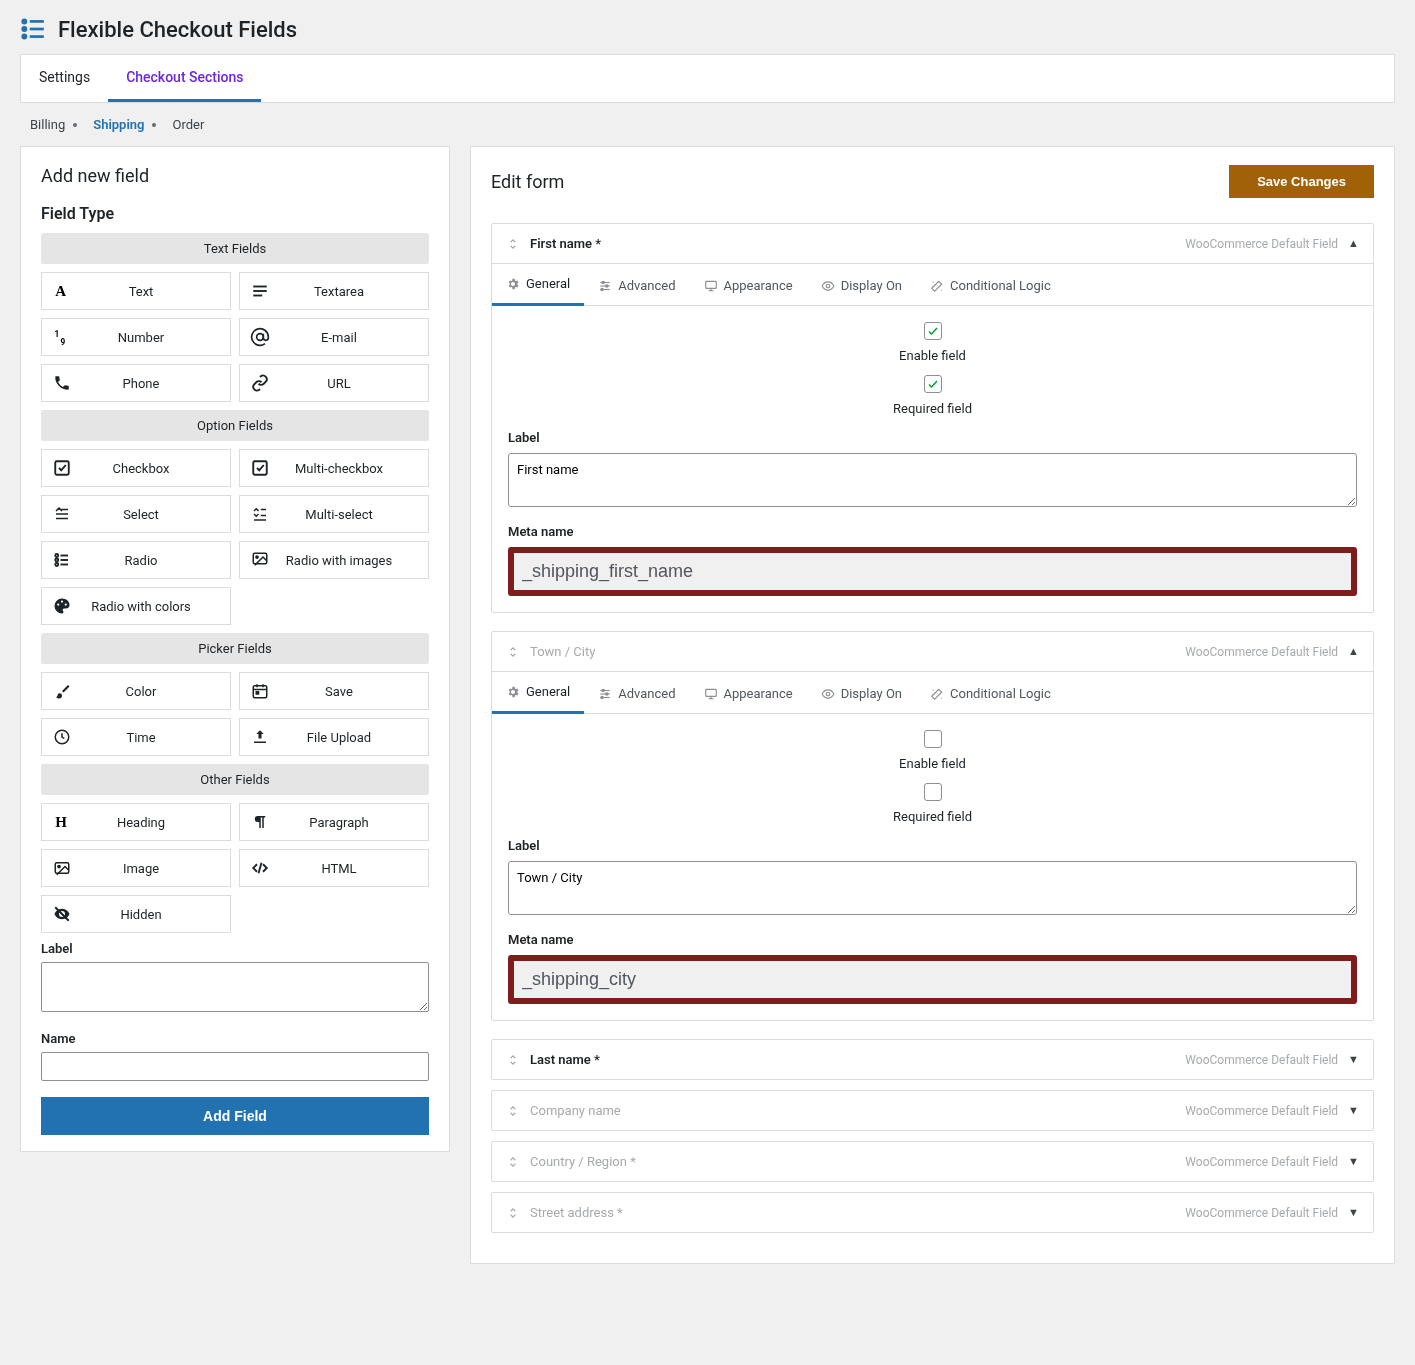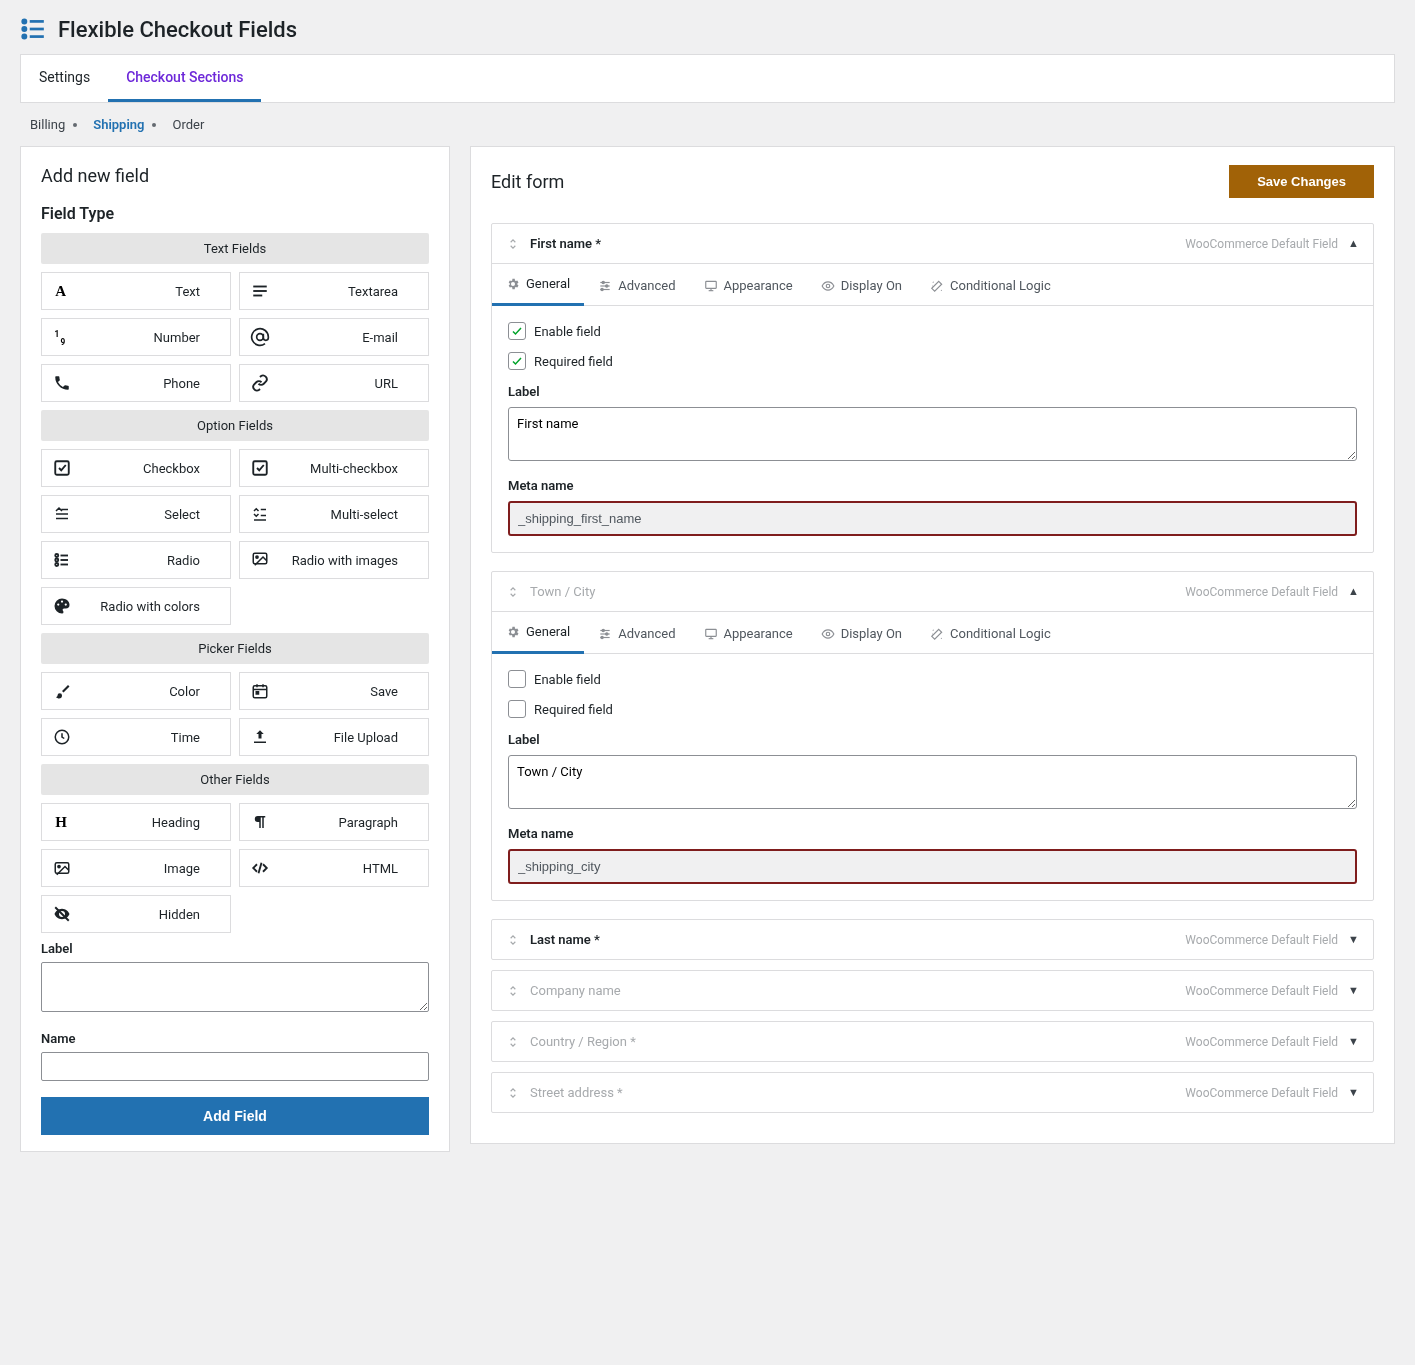--- a/index.html
+++ b/index.html
@@ -26,21 +26,21 @@
 
 .panel-head { padding: 18px 20px; font-size: 18px; font-weight: 400; display: flex; justify-content: space-between; align-items: center; }
 .btn-primary { background: #a16207; color: #fff; border: none; padding: 9px 28px; font-weight: 600; cursor: pointer; font-size: 13px; }
 .btn-add { background: #2271b1; color: #fff; border: none; width: 100%; padding: 11px; font-weight: 600; cursor: pointer; font-size: 14px; }
 
 .section-label { padding: 0 20px 10px; font-weight: 600; font-size: 16px; }
 .group-header { background: #e5e5e5; text-align: center; padding: 8px; font-size: 13px; margin: 0 20px 8px; border-radius: 2px; }
 .grid { display: grid; grid-template-columns: 1fr 1fr; gap: 8px; padding: 0 20px 8px; }
 .ft-btn { border: 1px solid #dcdcde; background: #fff; display: flex; align-items: center; height: 38px; cursor: pointer; font-size: 13px; }
 .ft-btn .ico { width: 40px; display: flex; justify-content: center; color: #1d2327; }
-.ft-btn .lbl { flex: 1; text-align: right; padding-right: 30px; }
+.ft-btn .lbl { flex: 1; text-align: center; padding-right: 30px; }
 
 .form-group { padding: 0 20px 16px; }
 .form-group label { display: block; font-weight: 600; margin-bottom: 6px; font-size: 13px; }
 .form-group textarea, .form-group input[type=text] { width: 100%; border: 1px solid #8c8f94; padding: 6px 8px; font-size: 13px; border-radius: 2px; font-family: inherit; }
 .form-group textarea { height: 50px; resize: both; }
 
 .edit-body { padding: 7px 20px 20px; }
 .field-card { border: 1px solid #dcdcde; margin-bottom: 18px; border-radius: 2px; }
 .field-card.collapsed { margin-bottom: 10px; }
 .fc-head { display: flex; align-items: center; padding: 12px 14px; gap: 10px; cursor: pointer; }
@@ -49,26 +49,26 @@
 .fc-head .title.muted { color: #a7aaad; font-weight: 400; }
 .fc-head .badge { color: #a7aaad; font-size: 12px; }
 .fc-head .caret { color: #3c434a; font-size: 11px; }
 
 .fc-tabs { display: flex; border-top: 1px solid #dcdcde; border-bottom: 1px solid #dcdcde; }
 .fc-tab { display: flex; align-items: flex-end; gap: 6px; padding: 12px 14px; cursor: pointer; font-size: 13px; color: #50575e; }
 .fc-tab.active { border-bottom: 3px solid #2271b1; margin-bottom: -1px; color: #1d2327; }
 .fc-tab .tico { color: #8c8f94; }
 
 .fc-body { padding: 16px; }
-.chk-row { display: flex; align-items: center; gap: 8px; margin-bottom: 12px; }
+.chk-row { display: flex; align-items: center; gap: 8px; margin-bottom: 12px; flex-direction: column; }
 .chk { width: 18px; height: 18px; border: 1px solid #8c8f94; border-radius: 3px; display: flex; align-items: center; justify-content: center; background: #fff; }
 .chk.checked { color: #00a32a; }
 .fc-body .fg-label { font-weight: 600; margin: 14px 0 8px; }
 .fc-body textarea { width: 100%; border: 1px solid #8c8f94; padding: 8px; font-size: 13px; border-radius: 3px; height: 54px; resize: both; font-family: inherit; }
-.fc-body input.ro { width: 100%; border: 2px solid #7f1d1d; background: #f0f0f1; padding: 8px; font-size: 13px; border-radius: 3px; color: #50575e; }
+.fc-body input.ro { width: 100%; border: 6px solid #7f1d1d; background: #f0f0f1; padding: 8px; font-size: 18px; border-radius: 3px; color: #50575e; }
 
 svg { display: block; }
 </style>
 </head>
 <body>
 
 <div class="app">
 
 <div class="header">
   <span class="icon">

